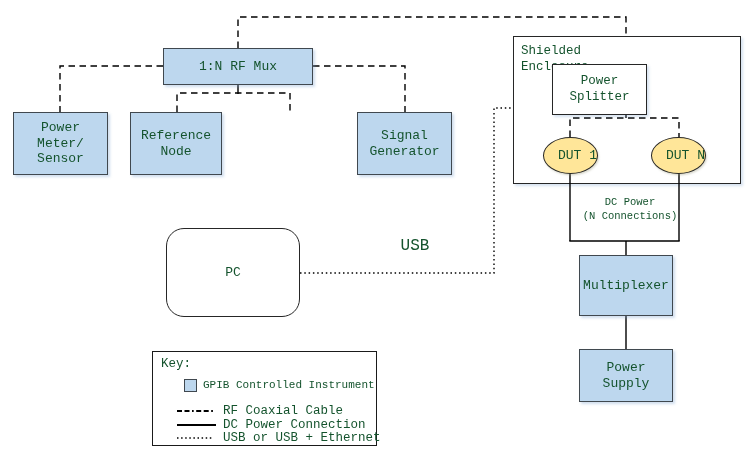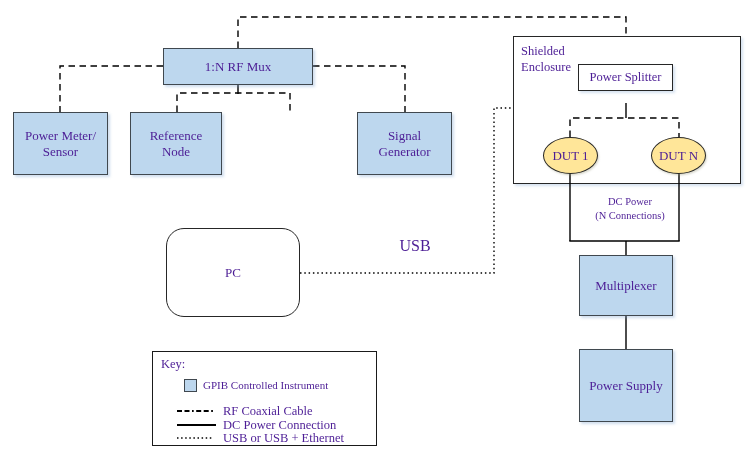--- a/index.html
+++ b/index.html
@@ -1,18 +1,18 @@
 <!DOCTYPE html>
 <html><head>
 <meta charset="utf-8">
 <style>
   html,body{margin:0;padding:0;background:#fff;}
   .canvas{
     position:relative;width:753px;height:466px;background:#ffffff;
-    font-family:Liberation Serif, serif;color:#4c1d95;overflow:hidden;
+    font-family:Liberation Mono, monospace;color:#14532d;overflow:hidden;
   }
   .wires{position:absolute;left:0;top:0;pointer-events:none;}
   .node{
     position:absolute;display:flex;flex-direction:column;align-items:center;justify-content:center;
     text-align:center;font-size:13px;line-height:1.22;box-sizing:border-box;
   }
   .instr{
     background:#BDD7EE;border:1.4px solid #40484f;
     box-shadow:1.5px 2px 2.5px rgba(120,160,205,0.35);
   }
@@ -24,20 +24,21 @@
     position:absolute;left:513px;top:36px;width:228px;height:148px;box-sizing:border-box;
     background:#ffffff;border:1.5px solid #262626;
     box-shadow:1.5px 2px 2.5px rgba(120,160,205,0.30);
   }
   .enclosure-label{
     position:absolute;left:7px;top:7px;font-size:12.5px;line-height:1.25;text-align:left;
   }
   .dut{
     background:#FFE699;border:1.5px solid #262626;border-radius:50%;
     box-shadow:1px 1.5px 2px rgba(150,150,120,0.35);
+    align-items:flex-end;
   }
   .pcbox{border-radius:18px;box-shadow:none;}
   .conn-label{position:absolute;text-align:center;}
   .legend{
     position:absolute;left:152px;top:351px;width:225px;height:95px;box-sizing:border-box;
     background:#fff;border:1.6px solid #1a1a1a;
   }
   .legend .title{position:absolute;left:8px;top:5px;font-size:12.5px;}
   .legend .swatch{
     position:absolute;left:31px;top:27px;width:13px;height:13px;box-sizing:border-box;
@@ -94,39 +95,39 @@
     <span class="line-block">Reference</span>
     <span class="line-block">Node</span>
   </div>
 
 
   <div class="node instr" style="left:357px;top:112px;width:95px;height:63px;">
     <span class="line-block">Signal</span>
     <span class="line-block">Generator</span>
   </div>
 
-  <div class="node plainbox" style="left:578px;top:64px;width:95px;height:27px;font-size:12.5px;">
+  <div class="node plainbox" style="left:552px;top:64px;width:95px;height:51px;font-size:12.5px;">
     <span>Power Splitter</span>
   </div>
 
   <div class="node dut" style="left:543px;top:137px;width:55px;height:37px;">
     <span>DUT 1</span>
   </div>
   <div class="node dut" style="left:651px;top:137px;width:55px;height:37px;">
     <span>DUT N</span>
   </div>
 
   <div class="node plainbox pcbox" style="left:166px;top:228px;width:134px;height:89px;">
     <span>PC</span>
   </div>
 
   <div class="node instr" style="left:579px;top:255px;width:94px;height:61px;">
     <span>Multiplexer</span>
   </div>
-  <div class="node instr" style="left:579px;top:349px;width:94px;height:73px;">
+  <div class="node instr" style="left:579px;top:349px;width:94px;height:53px;">
     <span>Power Supply</span>
   </div>
 
   <div class="conn-label" style="left:395px;top:237px;width:40px;font-size:16px;">USB</div>
   <div class="conn-label" style="left:569px;top:195px;width:122px;font-size:10.5px;line-height:1.35;">
     <span class="line-block">DC Power</span>
     <span class="line-block">(N Connections)</span>
   </div>
 
   <div class="legend">

